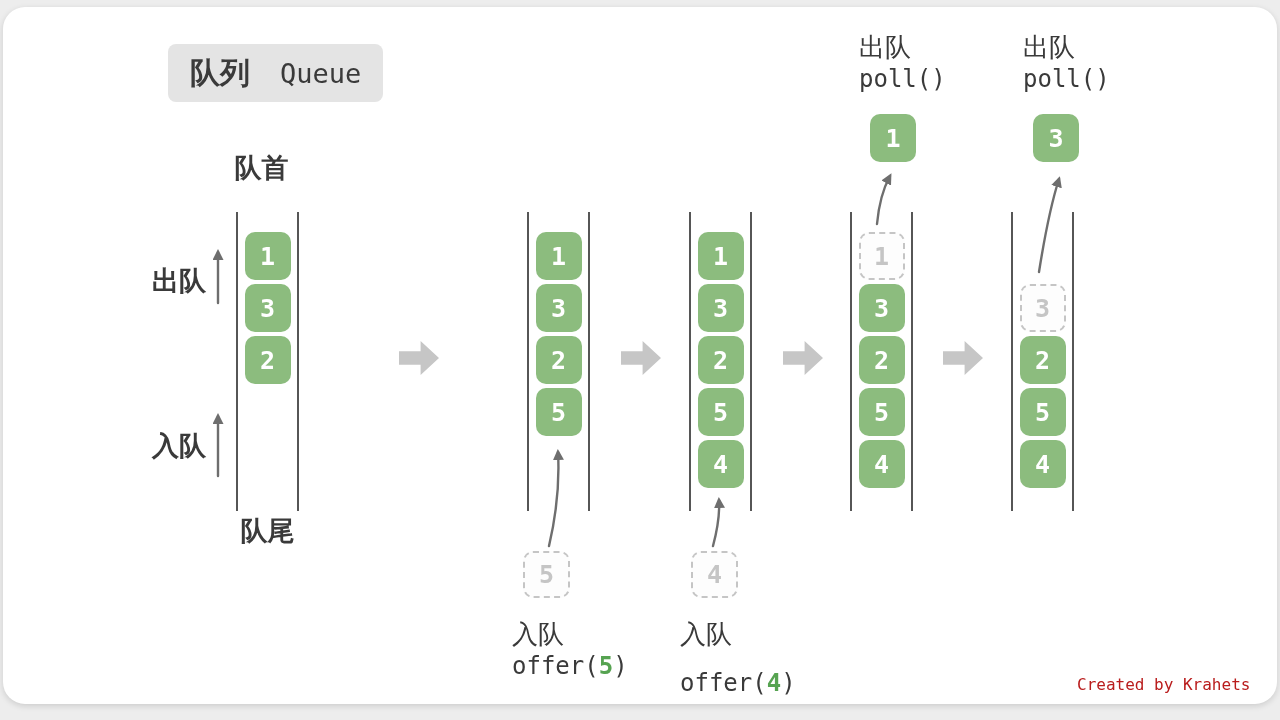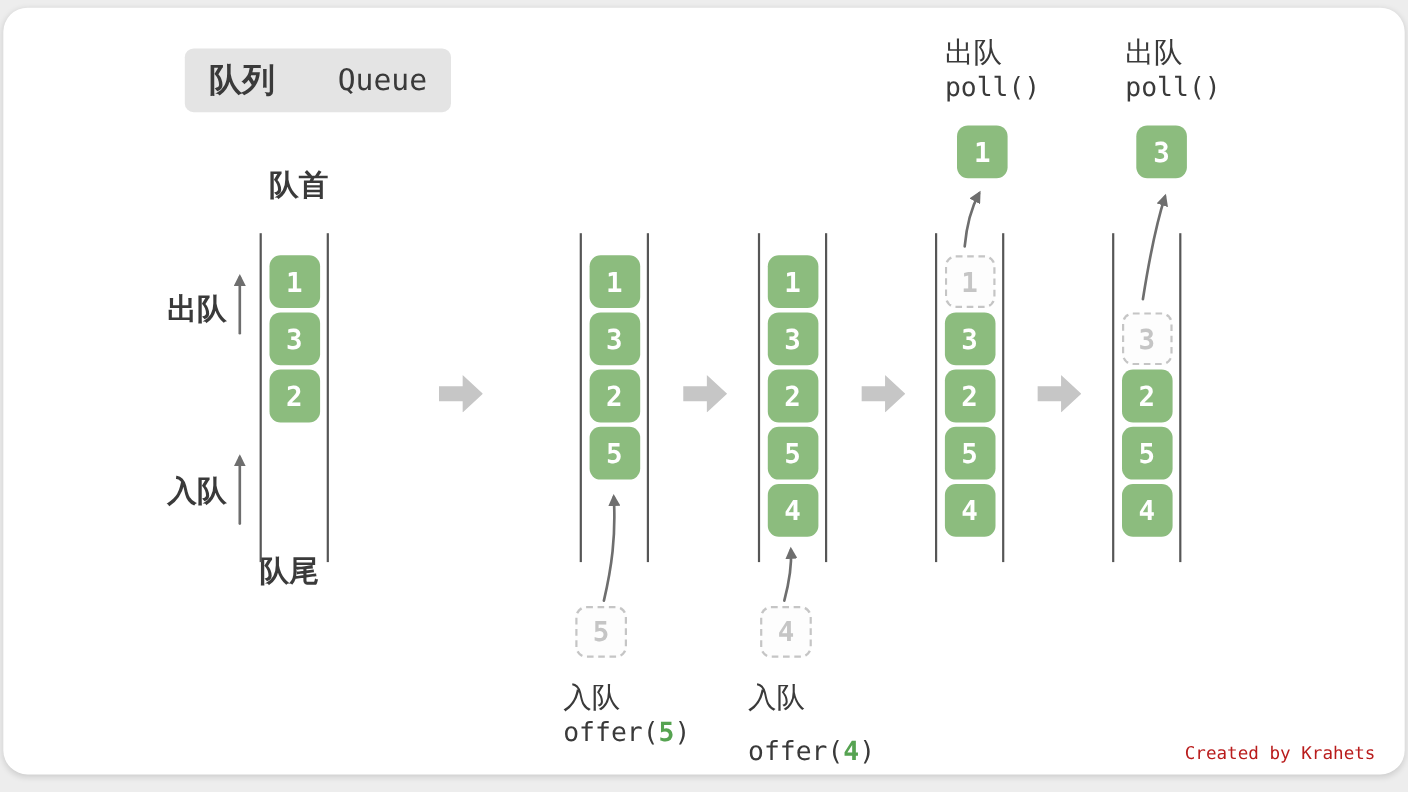--- a/index.html
+++ b/index.html
@@ -10,21 +10,21 @@
     --block:#c6c6c6;
     --thin:#6e6e6e;
     --wall:#565656;
   }
   html,body{margin:0;padding:0;width:1280px;height:720px;background:#ededed;
     font-family:"Liberation Sans","DejaVu Sans",sans-serif;color:var(--ink);}
   .stage{position:absolute;left:0;top:0;width:1280px;height:720px;overflow:hidden;}
   .card{position:absolute;left:3px;top:7px;width:1274px;height:697px;background:#ffffff;
     border-radius:22px;box-shadow:0 2px 6px rgba(0,0,0,.14);}
   .title-box{position:absolute;left:168px;top:44px;height:58px;padding:0 22px;
-    background:#e4e4e4;border-radius:8px;display:flex;align-items:center;gap:29px;}
+    background:#e4e4e4;border-radius:8px;display:flex;align-items:center;gap:2px;}
   .title-zh{font-size:30px;font-weight:700;color:var(--ink);}
   .title-en{font-family:"DejaVu Sans Mono","Liberation Mono",monospace;font-size:27px;color:var(--ink);margin-left:28px;}
   .cjk-label{position:absolute;font-size:27px;font-weight:700;color:var(--ink);white-space:nowrap;}
   .queue{position:absolute;top:212px;width:63px;height:299px;box-sizing:border-box;
     border-left:2px solid var(--wall);border-right:2px solid var(--wall);}
   .slot{position:absolute;left:50%;transform:translateX(-50%);width:46px;height:48px;
     box-sizing:border-box;border-radius:10px;background:var(--green);
     display:flex;align-items:center;justify-content:center;
     font-family:"DejaVu Sans Mono","Liberation Mono",monospace;font-size:25px;font-weight:700;color:#ffffff;}
   .slot.ghost{background:#fdfdfd;border:2px dashed var(--ghost);color:var(--ghost);}
@@ -51,22 +51,22 @@
 <body>
 
 <div class="stage">
   <div class="card"></div>
 
   <div class="title-box">
     <span class="title-zh">队列</span>
     <span class="title-en">Queue</span>
   </div>
 
-  <div class="cjk-label" style="left:240px;top:150px;width:63px;text-align:center;">队首</div>
-  <div class="cjk-label" style="left:236px;top:501px;width:63px;">队尾</div>
+  <div class="cjk-label" style="left:230px;top:150px;width:63px;text-align:center;">队首</div>
+  <div class="cjk-label" style="left:236px;top:513px;width:63px;text-align:center;">队尾</div>
   <div class="cjk-label" style="left:152px;top:263px;">出队</div>
   <div class="cjk-label" style="left:152px;top:428px;">入队</div>
 
   <div id="queues">
       <div class="queue" style="left: 236px;">
         <div class="slot" style="top: 20px;">1</div>
         <div class="slot" style="top: 72px;">3</div>
         <div class="slot" style="top: 124px;">2</div>
       </div>
       <div class="queue" style="left: 527px;">

